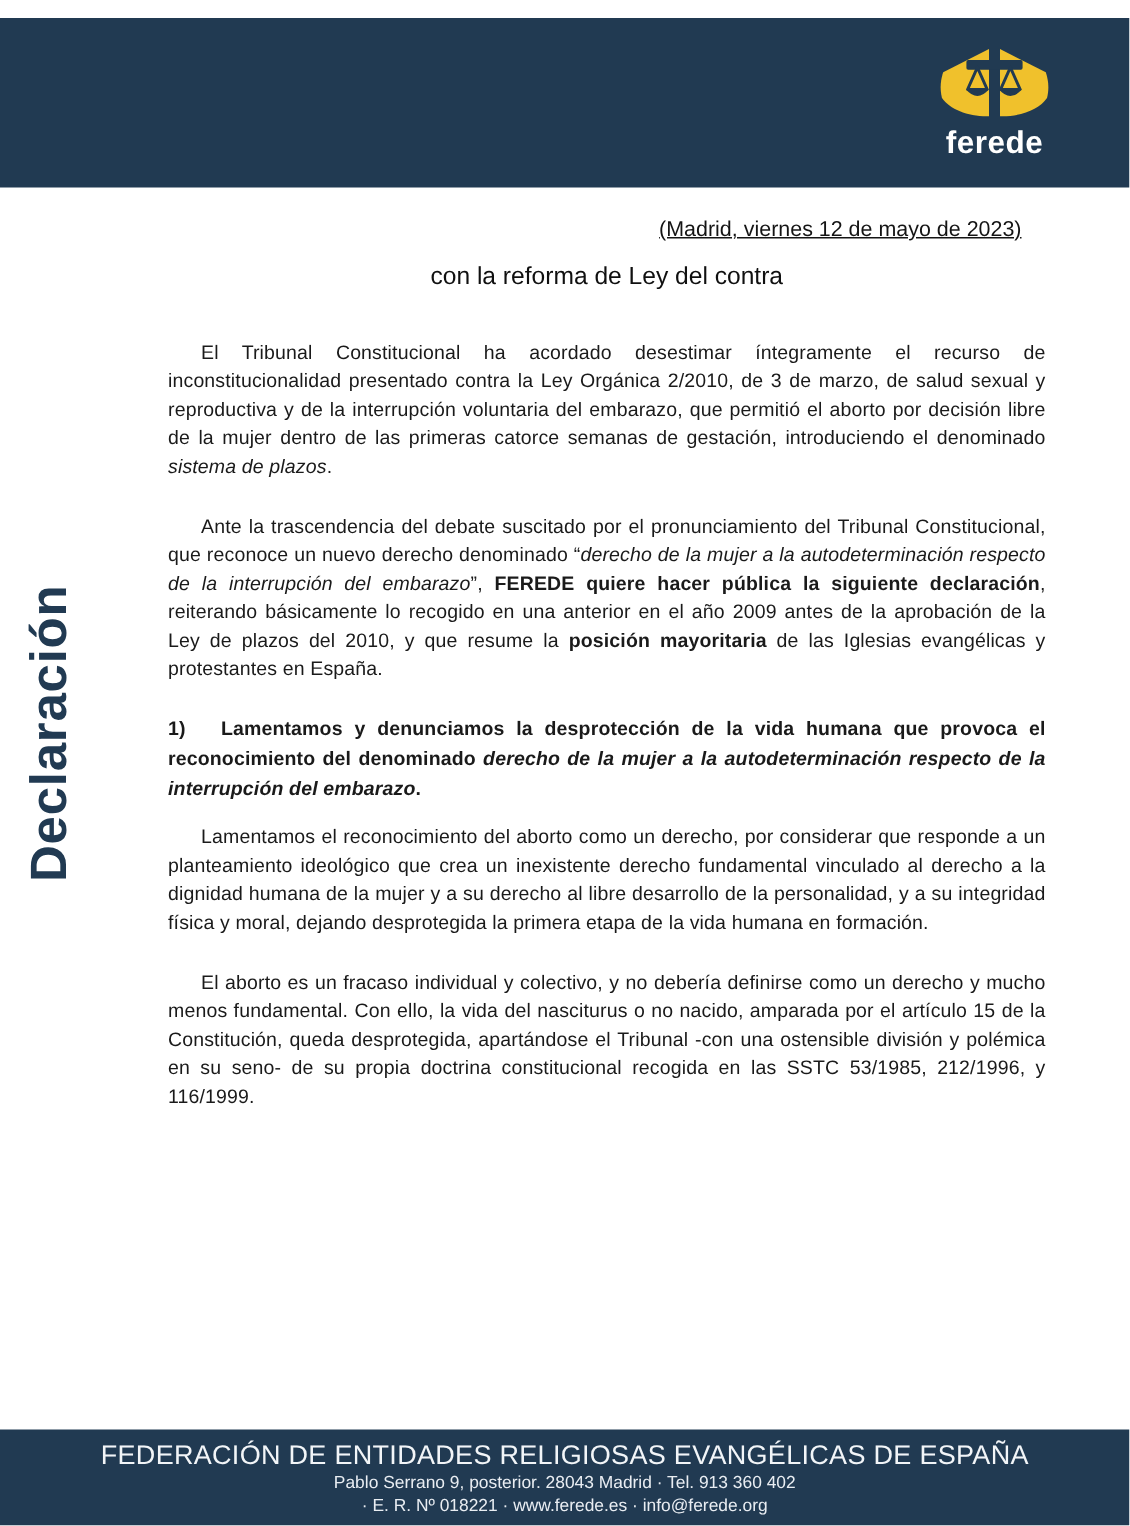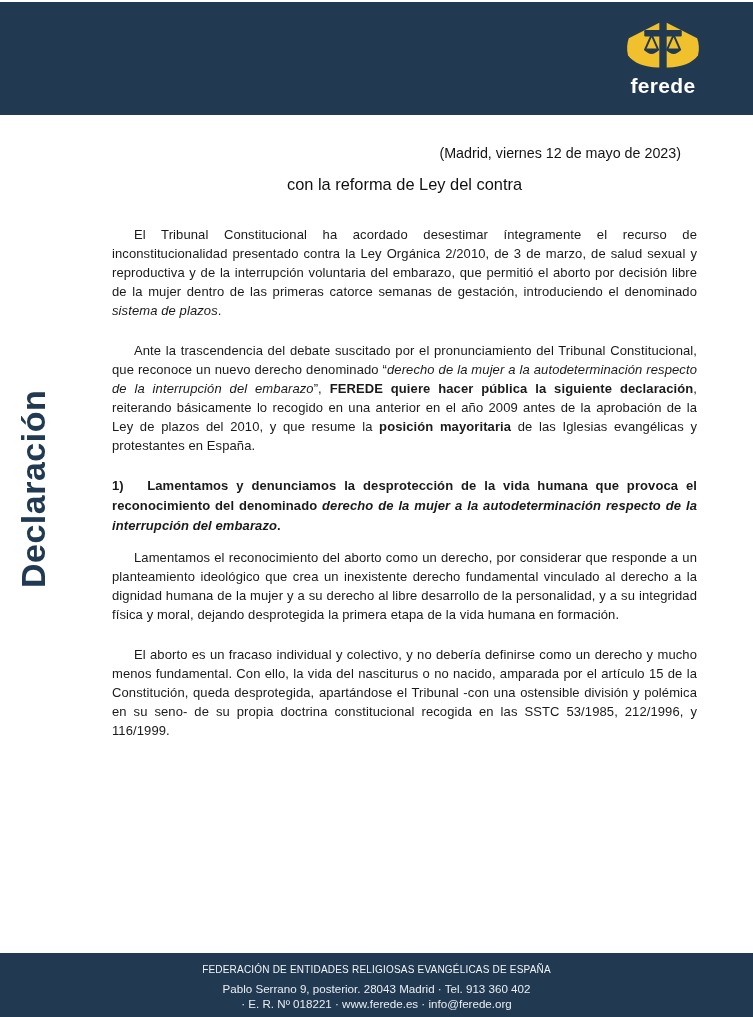--- a/index.html
+++ b/index.html
@@ -6,21 +6,21 @@
   body{
     width:753px;height:1017px;position:relative;overflow:hidden;
     background:#ffffff;
     font-family:"Liberation Sans", sans-serif;
     -webkit-font-smoothing:antialiased;
   }
   .page{position:absolute;inset:0;background:#ffffff;}
 
   
   .top-bar{
-    position:absolute;top:2px;left:0;right:0;height:113px;
+    position:absolute;top:12px;left:0;right:0;height:113px;
     background:#213a52;
     padding-left:16px;
   }
   .logo{
     position:absolute;top:15px;right:44px;width:92px;text-align:center;
   }
   .logo svg{display:block;margin:0 auto;width:82px;height:57px;}
   .logo-text{
     color:#ffffff;font-size:21px;font-weight:700;line-height:21px;
     letter-spacing:.3px;margin-top:1px;
@@ -31,21 +31,21 @@
     position:absolute;left:14px;top:383px;height:212px;
     writing-mode:vertical-rl;transform:rotate(180deg);
     font-size:34px;font-weight:700;color:#213a52;
     letter-spacing:.5px;text-align:center;white-space:nowrap;
   }
 
   
   .content{position:absolute;left:112px;top:113px;width:585px;}
   .date-line{
     margin-top:31px;text-align:right;padding-right:16px;
-    font-size:14.3px;line-height:18px;color:#141414;
+    font-size:14.3px;line-height:18px;color:#141414;text-decoration:underline;
   }
   .doc-title{
     margin-top:9px;text-align:center;
     font-size:16.4px;font-weight:500;line-height:27px;color:#101010;
   }
   .doc-body{margin-top:27px;}
   .doc-body p{
     margin:0 0 21px 0;
     font-size:13px;line-height:19px;color:#1a1a1a;
     text-align:justify;text-indent:22px;
@@ -57,21 +57,21 @@
   .it{font-style:italic;}
   .bd{font-weight:700;}
   .bdit{font-weight:700;font-style:italic;}
 
   
   .footer{
     position:absolute;left:0;right:0;bottom:0;height:64px;
     background:#213a52;color:#f2f5f8;text-align:center;
     box-sizing:border-box;padding-top:9px;
   }
-  .footer-line1{font-size:10px;font-weight:500;line-height:16px;letter-spacing:.2px;}
+  .footer-line1{font-size:18px;font-weight:500;line-height:16px;letter-spacing:.2px;}
   .footer-line2,.footer-line3{font-size:11.6px;font-weight:400;line-height:15px;color:#e9edf2;}
   .footer-line2{margin-top:3px;}
 </style>
 </head>
 <body>
 
 <div class="page">
 
   <header class="top-bar">
     <div class="logo">

